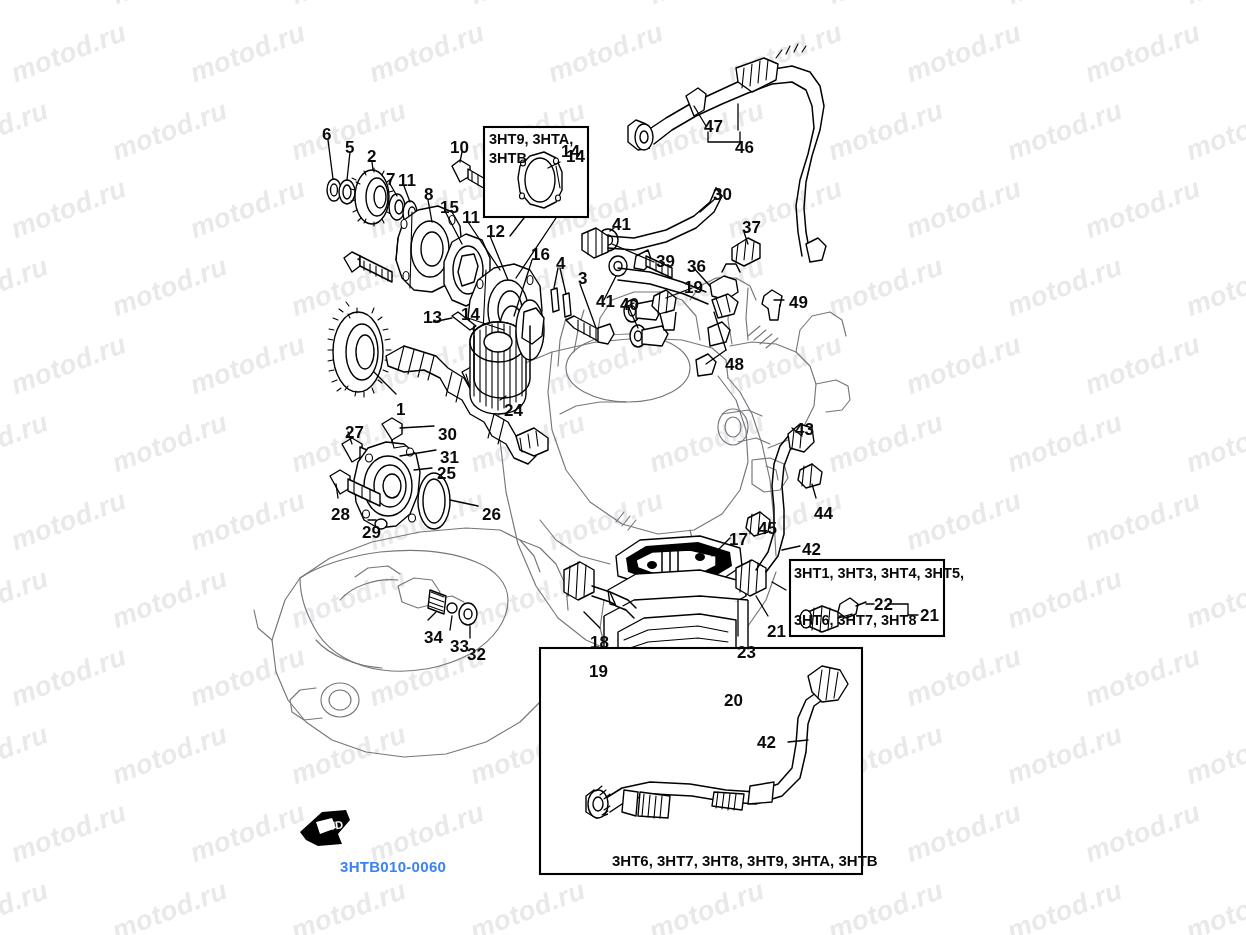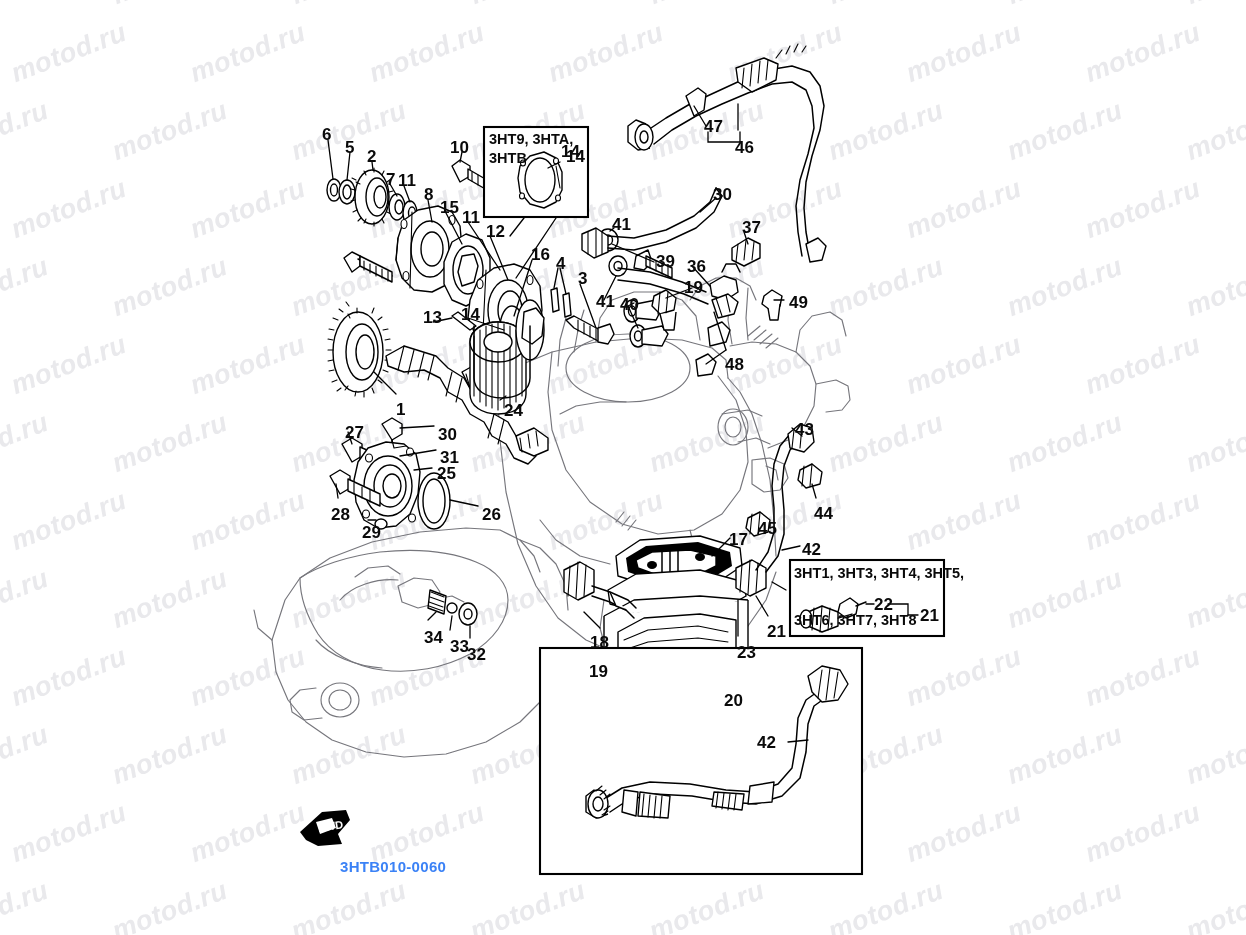--- a/index.html
+++ b/index.html
@@ -647,18 +647,19 @@
 
   <div class="boxtxt" style="left:489px;top:131px;">3HT9, 3HTA,</div>
   <div class="boxtxt" style="left:489px;top:150px;">3HTB</div>
   <div class="lbl" style="left:561px;top:143px;">14</div>
 
   <div class="boxtxt" style="left:794px;top:565px;">3HT1, 3HT3, 3HT4, 3HT5,</div>
   <div class="boxtxt" style="left:794px;top:584px;margin-top:28px;">3HT6, 3HT7, 3HT8</div>
   <div class="lbl" style="left:874px;top:596px;">22</div>
   <div class="lbl" style="left:920px;top:607px;">21</div>
 
+  <div class="boxtxt" style="left:612px;top:852px;font-size:15px;">3HT6, 3HT7, 3HT8, 3HT9, 3HTA, 3HTB</div>
   <div class="lbl" style="left:757px;top:734px;">42</div>
 
   <div class="code" style="left:300px;top:858px;">3HTB010-0060</div>
   <div class="fwdtxt" style="left:318px;top:820px;">FWD</div>
 
 </div>
 
 </body></html>

